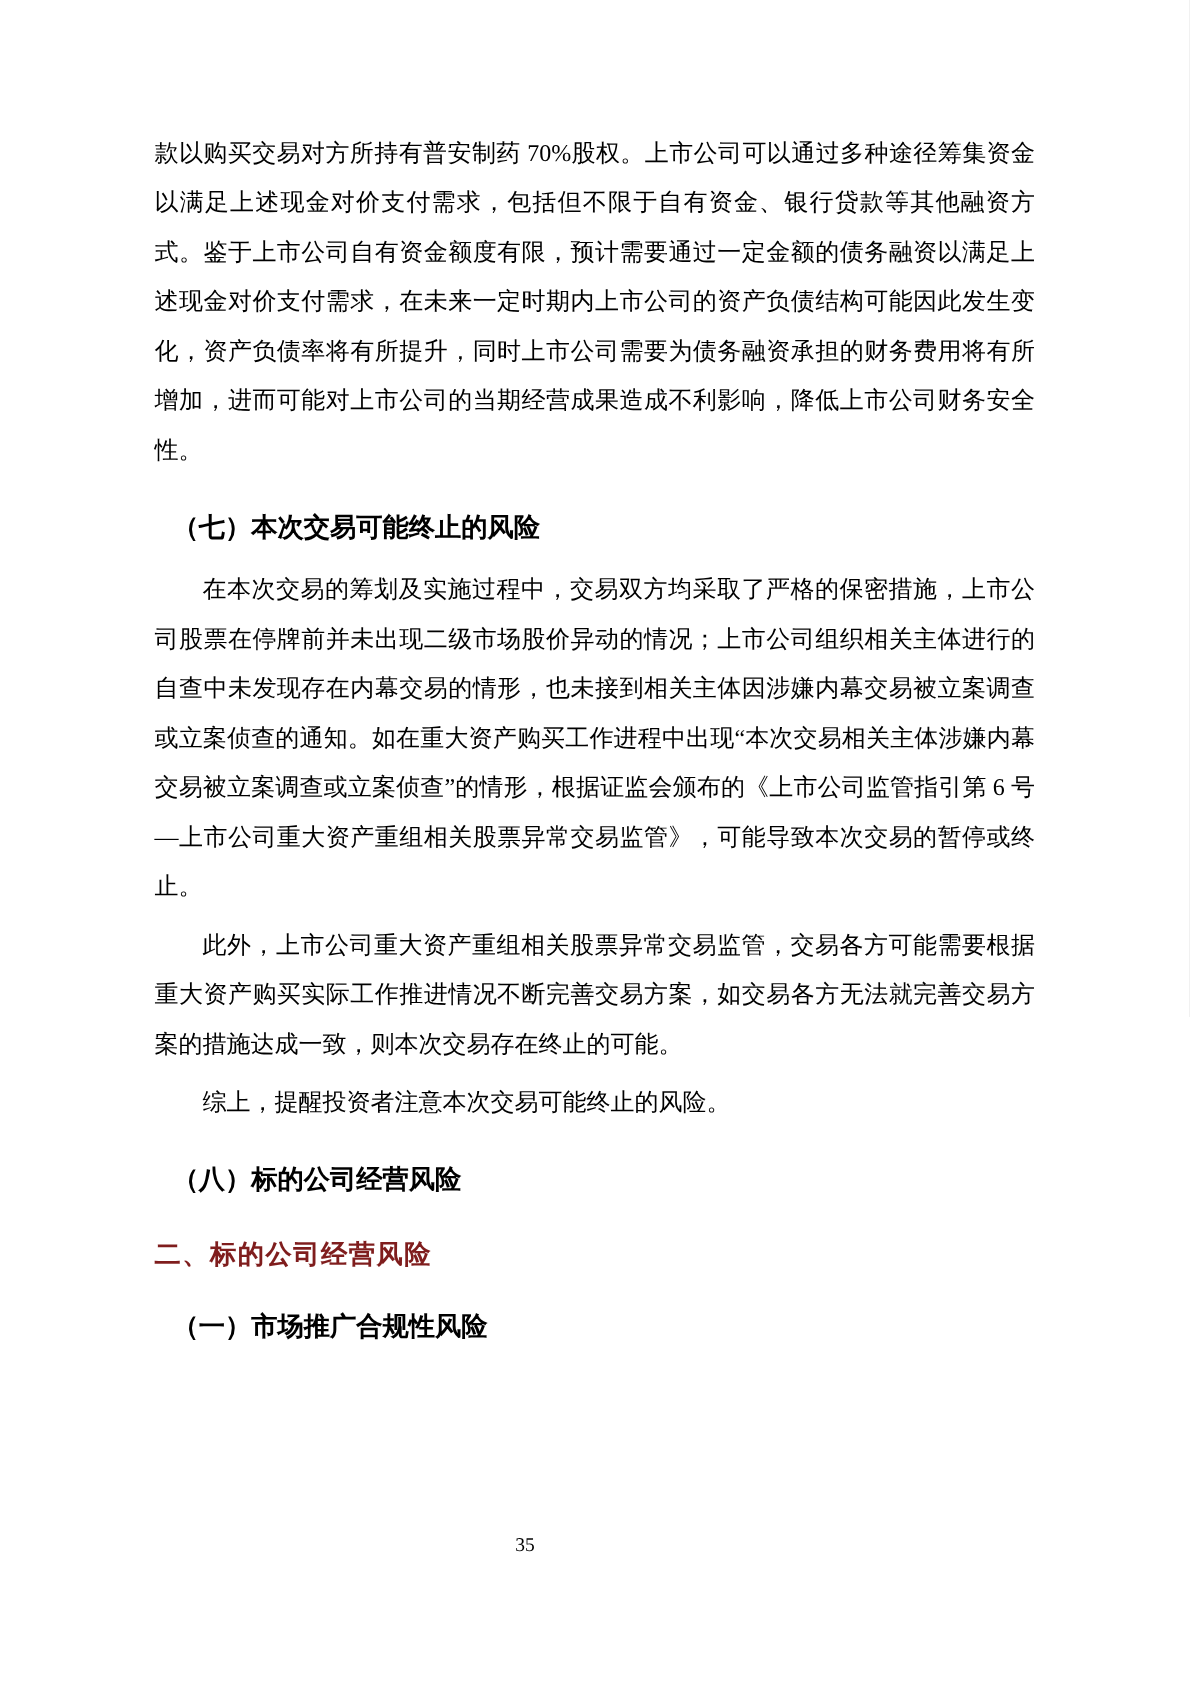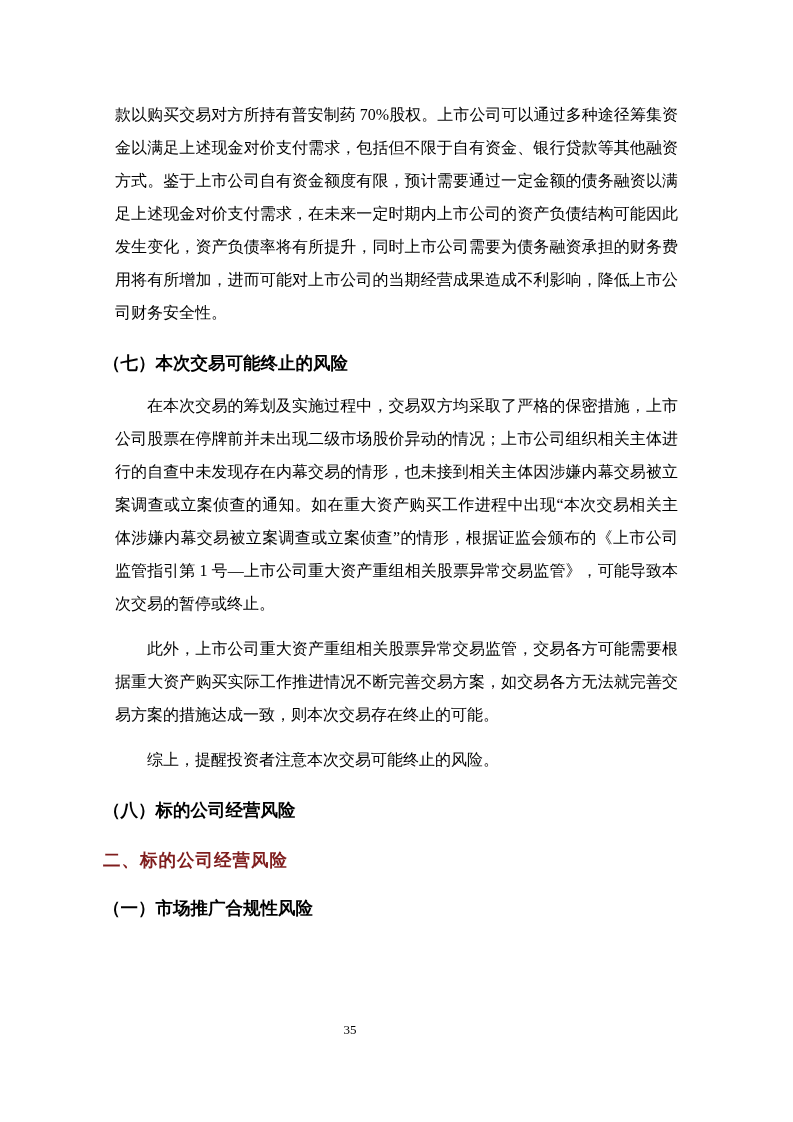--- a/index.html
+++ b/index.html
@@ -16,36 +16,36 @@
     overflow: hidden;
     box-sizing: border-box;
   }
   .content {
     position: absolute;
     top: 86px;
     left: 103px;
     width: 587px;
   }
   .body-p {
-    margin: 12px;
+    margin: 0;
     font-family: "Liberation Serif", "DejaVu Serif", serif;
     font-size: 16px;
     line-height: 33px;
     color: #000000;
     text-align: justify;
     text-justify: inter-ideograph;
   }
   .body-p.indent {
     text-indent: 2em;
   }
   .body-p + .body-p {
     margin-top: 6px;
   }
   .h-sub {
-    margin: 0;
+    margin: 12px;
     margin-top: 21px;
     margin-bottom: 12px;
     font-family: "Liberation Sans", "DejaVu Sans", sans-serif;
     font-weight: bold;
     font-size: 17.5px;
     line-height: 27px;
     color: #000000;
     text-align: left;
   }
   .h-chapter {
@@ -73,21 +73,21 @@
 </head>
 <body>
 
 <div class="page">
   <div class="content">
 
     <p class="body-p">款以购买交易对方所持有普安制药 70%股权。上市公司可以通过多种途径筹集资金以满足上述现金对价支付需求，包括但不限于自有资金、银行贷款等其他融资方式。鉴于上市公司自有资金额度有限，预计需要通过一定金额的债务融资以满足上述现金对价支付需求，在未来一定时期内上市公司的资产负债结构可能因此发生变化，资产负债率将有所提升，同时上市公司需要为债务融资承担的财务费用将有所增加，进而可能对上市公司的当期经营成果造成不利影响，降低上市公司财务安全性。</p>
 
     <h3 class="h-sub">（七）本次交易可能终止的风险</h3>
 
-    <p class="body-p indent">在本次交易的筹划及实施过程中，交易双方均采取了严格的保密措施，上市公司股票在停牌前并未出现二级市场股价异动的情况；上市公司组织相关主体进行的自查中未发现存在内幕交易的情形，也未接到相关主体因涉嫌内幕交易被立案调查或立案侦查的通知。如在重大资产购买工作进程中出现“本次交易相关主体涉嫌内幕交易被立案调查或立案侦查”的情形，根据证监会颁布的《上市公司监管指引第 1 号—上市公司重大资产重组相关股票异常交易监管》，可能导致本次交易的暂停或终止。</p>
+    <p class="body-p indent">在本次交易的筹划及实施过程中，交易双方均采取了严格的保密措施，上市公司股票在停牌前并未出现二级市场股价异动的情况；上市公司组织相关主体进行的自查中未发现存在内幕交易的情形，也未接到相关主体因涉嫌内幕交易被立案调查或立案侦查的通知。如在重大资产购买工作进程中出现“本次交易相关主体涉嫌内幕交易被立案调查或立案侦查”的情形，根据证监会颁布的《上市公司监管指引第 6 号—上市公司重大资产重组相关股票异常交易监管》，可能导致本次交易的暂停或终止。</p>
 
     <p class="body-p indent">此外，上市公司重大资产重组相关股票异常交易监管，交易各方可能需要根据重大资产购买实际工作推进情况不断完善交易方案，如交易各方无法就完善交易方案的措施达成一致，则本次交易存在终止的可能。</p>
 
     <p class="body-p indent">综上，提醒投资者注意本次交易可能终止的风险。</p>
 
     <h3 class="h-sub">（八）标的公司经营风险</h3>
 
 
     <h2 class="h-chapter">二、标的公司经营风险</h2>
 

